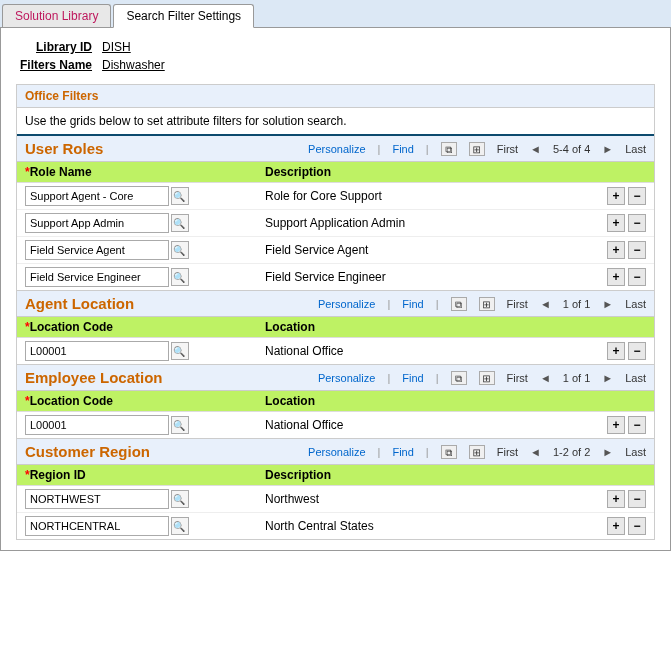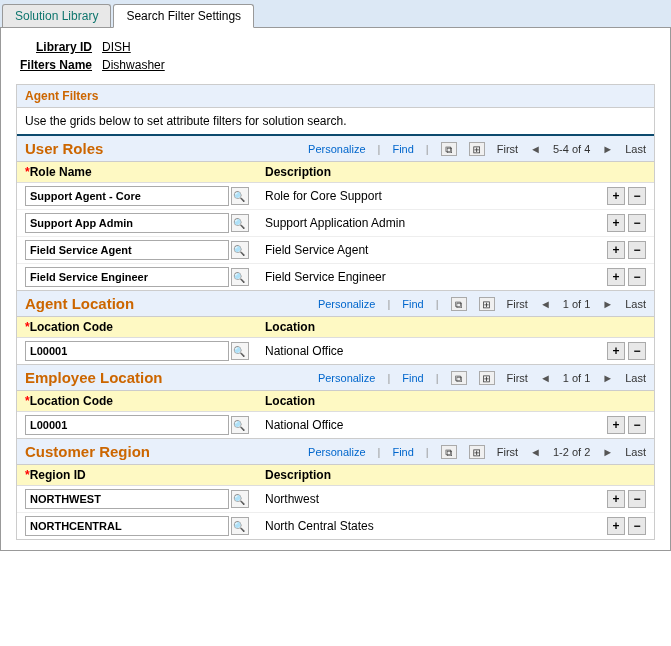--- a/index.html
+++ b/index.html
@@ -22,21 +22,21 @@
       padding: 4px 12px;
       border: 1px solid #999;
       border-bottom: none;
       cursor: pointer;
       font-size: 12px;
       margin-right: 2px;
       border-radius: 3px 3px 0 0;
     }
     .tab.inactive {
       background: #e8e8e8;
-      color: #0f766e;
+      color: #be185d;
     }
     .tab.active {
       background: #fff;
       color: #000;
       font-weight: normal;
       border-bottom: 1px solid #fff;
       margin-bottom: -1px;
     }
 
     
@@ -128,21 +128,21 @@
     }
     .nav-arrow {
       cursor: pointer;
       color: #555;
       font-size: 11px;
     }
 
     
     .col-headers {
       display: grid;
-      background: #fef9c3;
+      background: #bef264;
       border-bottom: 1px solid #ddd;
       padding: 3px 8px;
     }
     .col-headers.two-col {
       grid-template-columns: 240px 1fr 40px;
     }
     .col-header {
       font-weight: bold;
       font-size: 12px;
       color: #000;
@@ -167,24 +167,23 @@
 
     .input-with-icon {
       display: flex;
       align-items: center;
       gap: 2px;
     }
     .text-input {
       border: 1px solid #aaa;
       padding: 2px 4px;
       font-size: 11px;
-      width: 204px;
+      width: 144px;
       height: 20px;
       background: #fff;
-      font-weight: bold;
     }
     .search-icon-btn {
       display: inline-flex;
       align-items: center;
       justify-content: center;
       width: 18px;
       height: 18px;
       border: 1px solid #aaa;
       background: #f5f5f5;
       cursor: pointer;
@@ -233,21 +232,21 @@
       </tr>
       <tr>
         <td>Filters Name</td>
         <td>Dishwasher</td>
       </tr>
     </tbody>
       </table>
   </div>
 
   <div class="search-filters-container">
-    <div class="section-header">Agent Filters</div>
+    <div class="section-header">Office Filters</div>
     <div class="section-desc">Use the grids below to set attribute filters for solution search.</div>
 
     <div id="grids-container">
         <div class="grid-section">
           <div class="grid-header-row">
             <span class="grid-title">User Roles</span>
             <div class="grid-nav">
     <a>Personalize</a>
     <span class="nav-separator">|</span>
     <a>Find</a>

